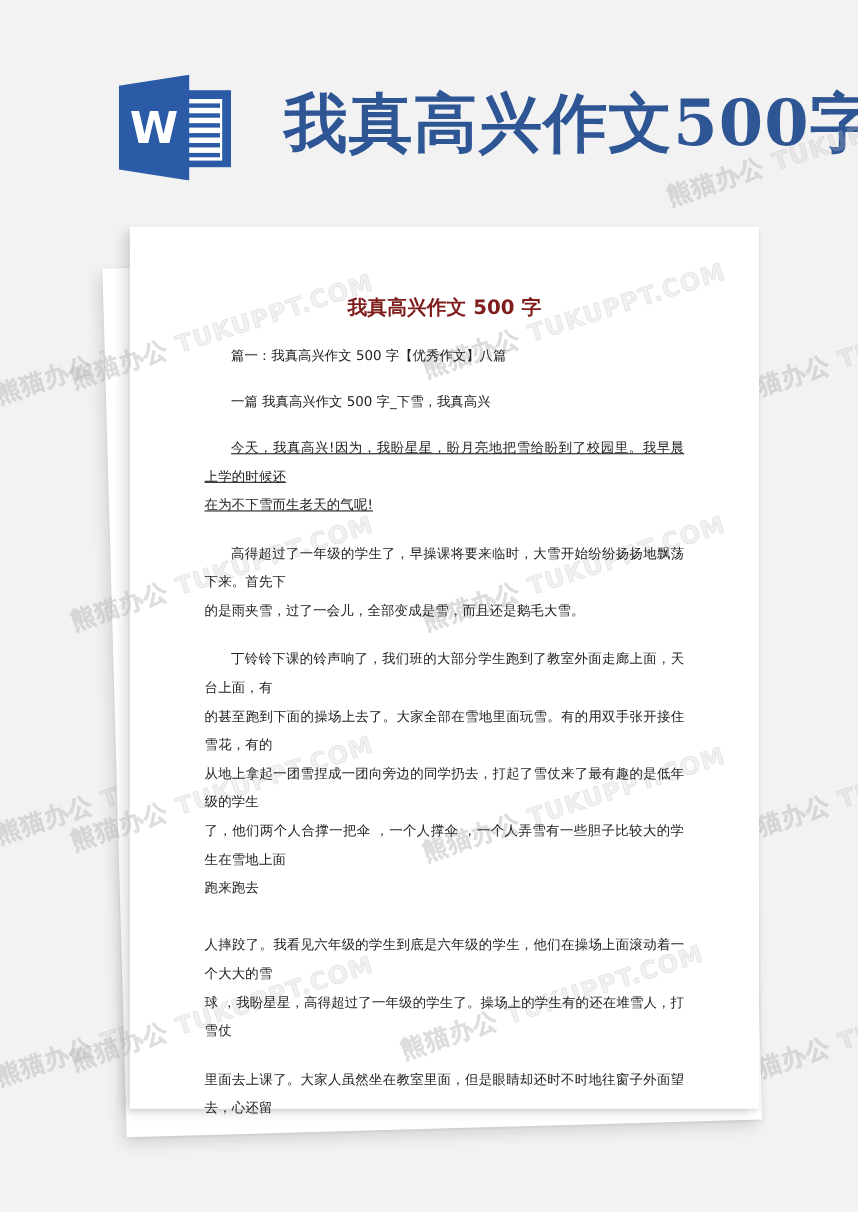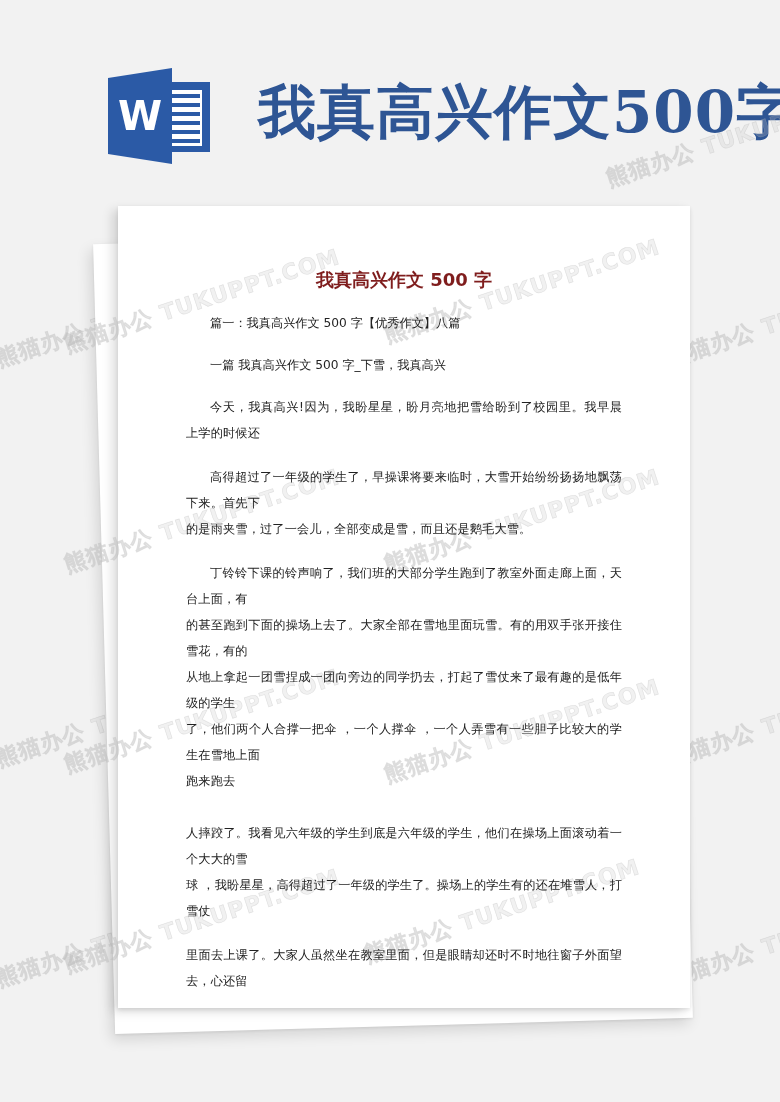--- a/index.html
+++ b/index.html
@@ -144,22 +144,23 @@
   <div class="wm" style="left:-60px; top:500px;">熊猫办公 TUKUPPT.COM</div>
   <div class="wm" style="left:260px; top:510px;">熊猫办公 TUKUPPT.COM</div>
   <div class="wm" style="left:-60px; top:700px;">熊猫办公 TUKUPPT.COM</div>
   <div class="wm" style="left:240px; top:690px;">熊猫办公 TUKUPPT.COM</div>
 
   <div class="doc">
     <div class="doc-title">我真高兴作文 500 字</div>
     <div class="doc-line" style="margin-bottom:16px;">篇一：我真高兴作文 500 字【优秀作文】八篇</div>
     <div class="doc-line" style="margin-bottom:16px;">一篇  我真高兴作文 500 字_下雪，我真高兴</div>
 
-    <div class="doc-p" style="margin-bottom:18px;">
+    <div class="doc-p" style="margin-bottom:18px;text-decoration:underline;">
       <span class="ln first">今天，我真高兴!因为，我盼星星，盼月亮地把雪给盼到了校园里。我早晨上学的时候还</span>
+      <span class="ln">在为不下雪而生老天的气呢!</span>
     </div>
 
     <div class="doc-p" style="margin-bottom:18px;">
       <span class="ln first">高得超过了一年级的学生了，早操课将要来临时，大雪开始纷纷扬扬地飘荡下来。首先下</span>
       <span class="ln">的是雨夹雪，过了一会儿，全部变成是雪，而且还是鹅毛大雪。</span>
     </div>
 
     <div class="doc-p" style="margin-bottom:26px;">
       <span class="ln first">丁铃铃下课的铃声响了，我们班的大部分学生跑到了教室外面走廊上面，天台上面，有</span>
       <span class="ln">的甚至跑到下面的操场上去了。大家全部在雪地里面玩雪。有的用双手张开接住雪花，有的</span>

